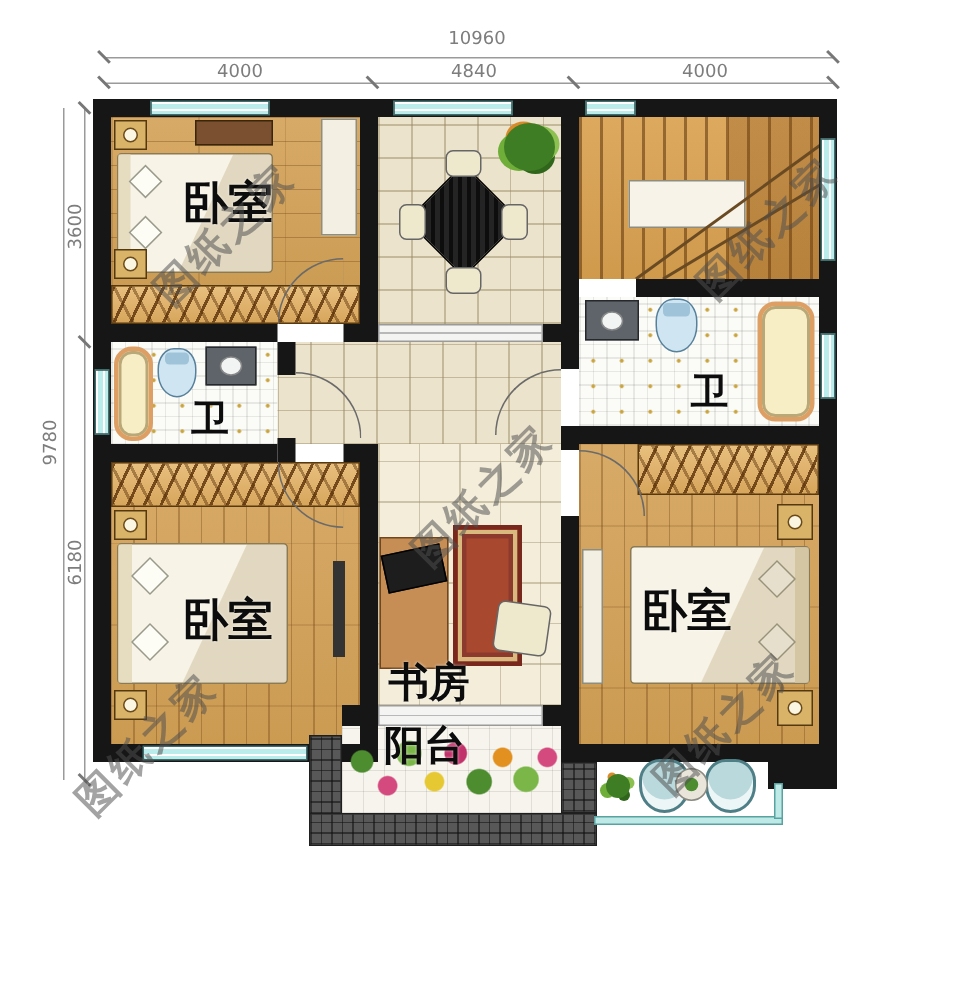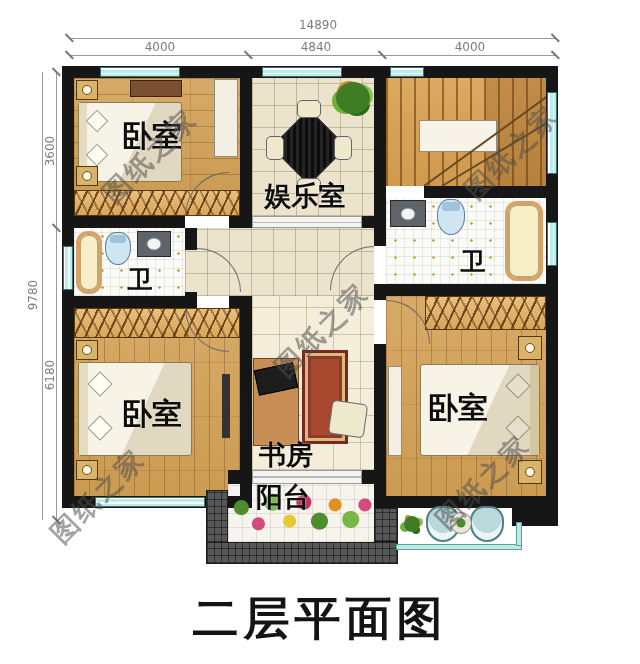--- a/index.html
+++ b/index.html
@@ -109,21 +109,21 @@
   .page-title{position:absolute;left:0;width:640px;top:588px;text-align:center;font-size:46px;
       font-weight:900;letter-spacing:5px;color:#141414;}
   .landing{position:absolute;background:#f7f3e8;border:1px solid #8d8d80;}
   .diag{position:absolute;height:2px;background:#6a4a22;transform-origin:left center;}
 </style>
 </head>
 <body>
 
 <div id="canvas">
 
-  <div class="dim-text" style="left:278px;top:18px;width:80px;">14890</div>
+  <div class="dim-text" style="left:278px;top:18px;width:80px;">10960</div>
   <div class="dim-line" style="left:70px;top:38px;width:486px;height:1px;"></div>
   <div class="dim-tick" style="left:64px;top:37px;"></div>
   <div class="dim-tick" style="left:550px;top:37px;"></div>
   <div class="dim-text" style="left:120px;top:40px;width:80px;">4000</div>
   <div class="dim-text" style="left:276px;top:40px;width:80px;">4840</div>
   <div class="dim-text" style="left:430px;top:40px;width:80px;">4000</div>
   <div class="dim-line" style="left:70px;top:55px;width:486px;height:1px;"></div>
   <div class="dim-tick" style="left:64px;top:54px;"></div>
   <div class="dim-tick" style="left:243px;top:54px;"></div>
   <div class="dim-tick" style="left:377px;top:54px;"></div>
@@ -250,29 +250,27 @@
   <div class="parapet" style="left:374px;top:508px;width:24px;height:34px;"></div>
   <div class="flowers" style="left:230px;top:486px;width:142px;height:54px;"></div>
   <div class="railing" style="left:396px;top:544px;width:126px;height:6px;"></div>
   <div class="railing" style="left:516px;top:522px;width:6px;height:24px;"></div>
   <div class="plant" style="left:404px;top:516px;width:16px;height:16px;"></div>
   <div class="tealchair" style="left:426px;top:506px;width:34px;height:36px;"></div>
   <div class="tealchair" style="left:470px;top:506px;width:34px;height:36px;"></div>
   <div class="roundtable" style="left:450px;top:512px;width:22px;height:22px;"></div>
 
   <div class="room-label" style="left:152px;top:136px;font-size:30px;">卧室</div>
-  <div class="room-label" style="left:305px;top:196px;font-size:27px;">娱乐室</div>
   <div class="room-label" style="left:140px;top:279px;font-size:25px;">卫</div>
   <div class="room-label" style="left:473px;top:261px;font-size:25px;">卫</div>
   <div class="room-label" style="left:152px;top:414px;font-size:30px;">卧室</div>
   <div class="room-label" style="left:458px;top:408px;font-size:30px;">卧室</div>
   <div class="room-label" style="left:283px;top:497px;font-size:27px;">阳台</div>
   <div class="room-label" style="left:286px;top:455px;font-size:27px;">书房</div>
 
   <div class="wm" style="left:150px;top:156px;">图纸之家</div>
   <div class="wm" style="left:512px;top:152px;">图纸之家</div>
   <div class="wm" style="left:322px;top:330px;">图纸之家</div>
   <div class="wm" style="left:98px;top:496px;">图纸之家</div>
   <div class="wm" style="left:483px;top:482px;">图纸之家</div>
 
-  <div class="page-title">二层平面图</div>
 
 </div>
 
 </body></html>

